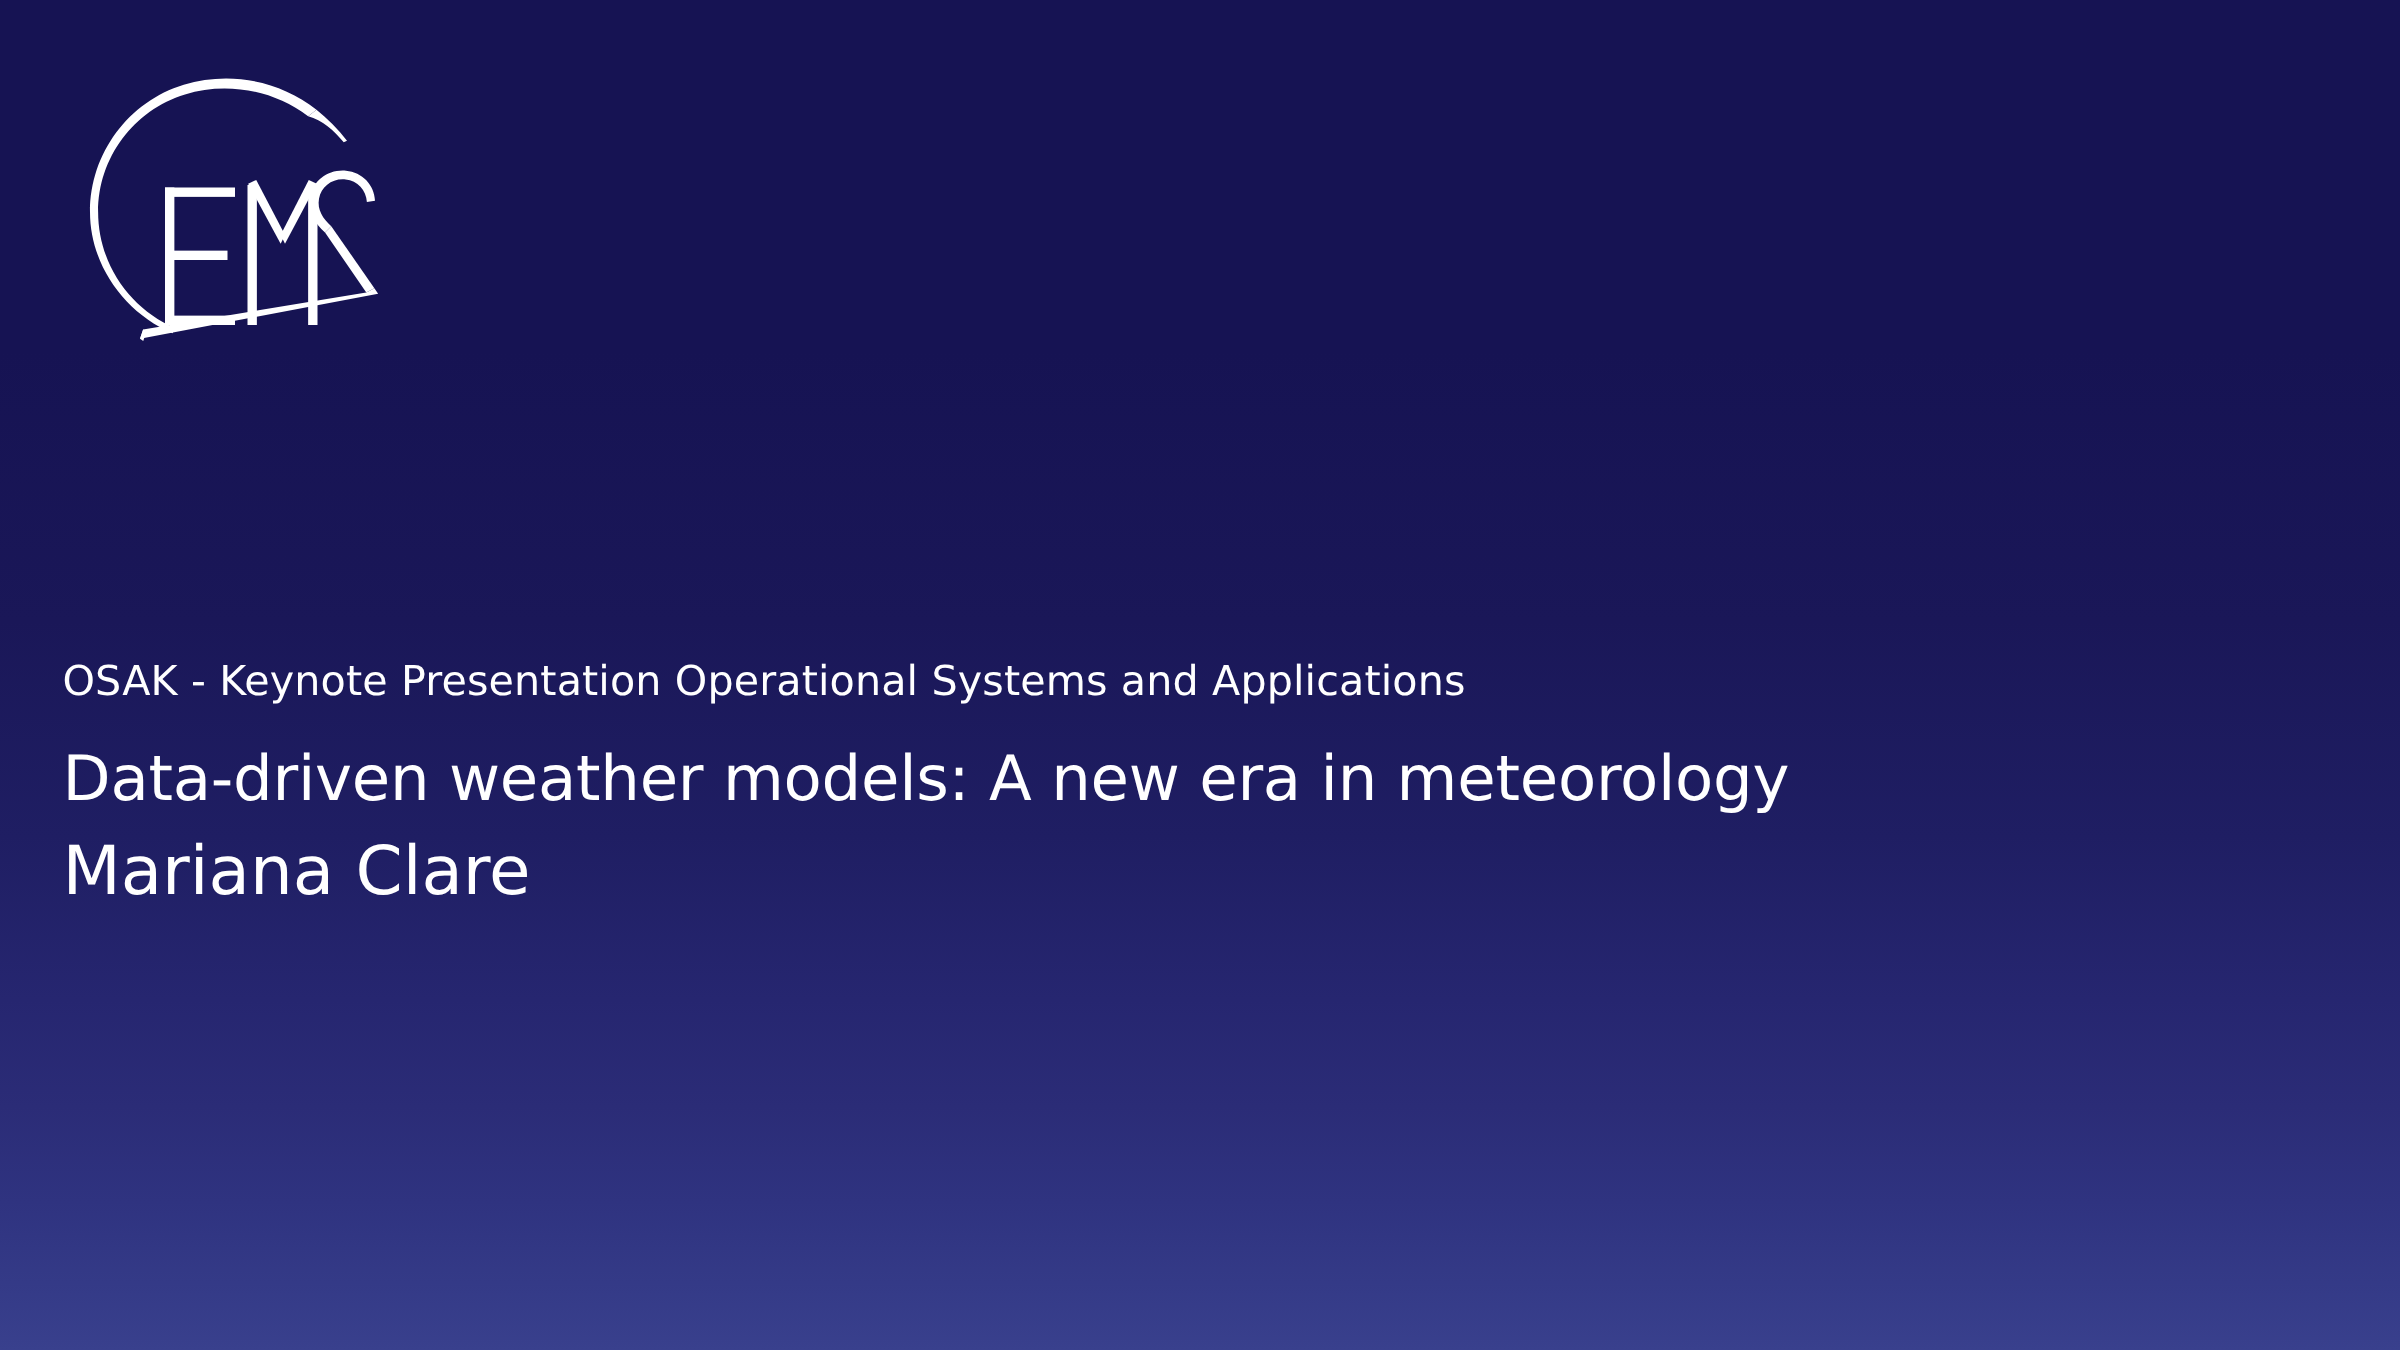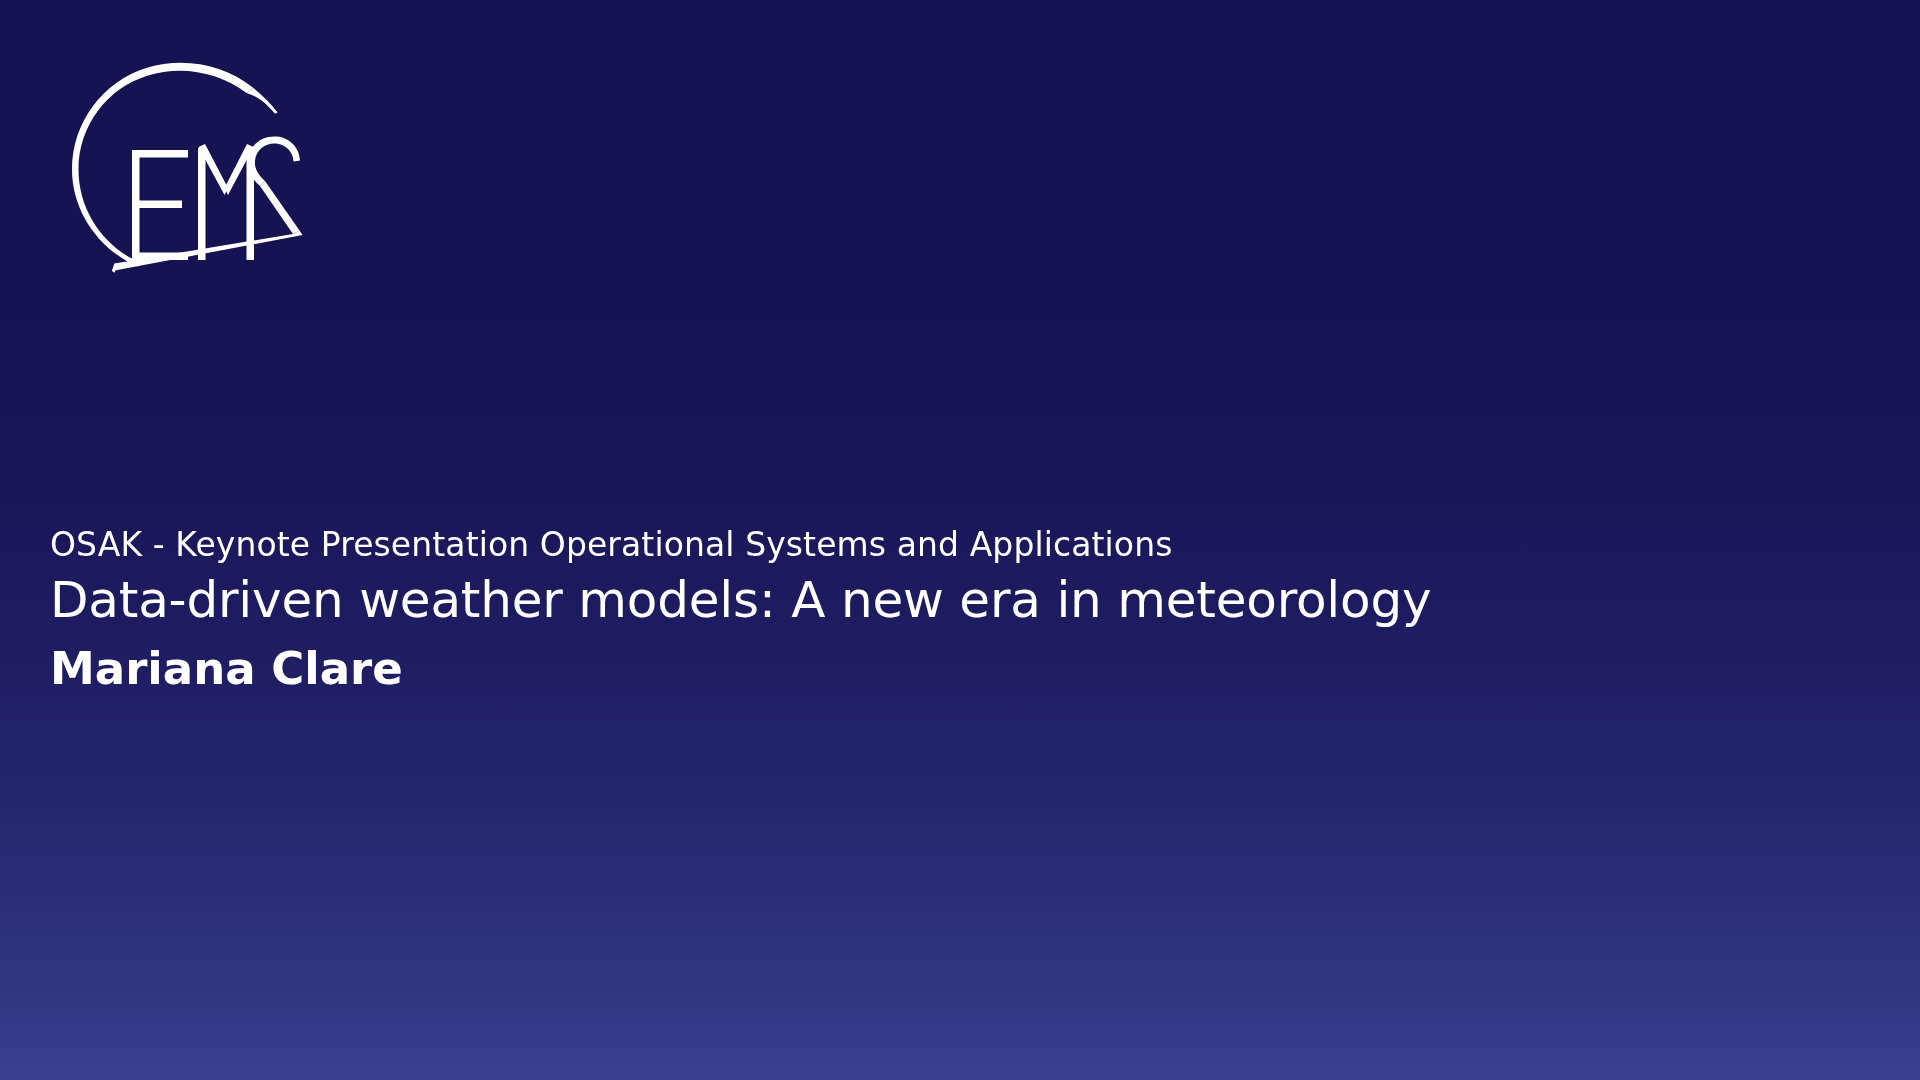--- a/index.html
+++ b/index.html
@@ -56,38 +56,38 @@
     top: 525px;
     width: 1845px;
   }
 
   .eyebrow {
     color: #ffffff;
     font-size: 33px;
     font-weight: 400;
     letter-spacing: 0.1px;
     line-height: 1.22;
-    margin: 0 0 6px 0;
+    margin: 0 0 29px 0;
     white-space: nowrap;
   }
 
   .main-title {
     color: #ffffff;
     font-size: 50px;
     font-weight: 400;
     line-height: 1.18;
     margin: 0 0 12px 0;
     letter-spacing: -0.2px;
     white-space: nowrap;
   }
 
   .author {
     color: #ffffff;
-    font-size: 45px;
-    font-weight: 700;
+    font-size: 54px;
+    font-weight: 400;
     line-height: 1.2;
     margin: 0;
     white-space: nowrap;
   }
 </style>
 </head>
 <body>
 
 <div id="slide">
 

